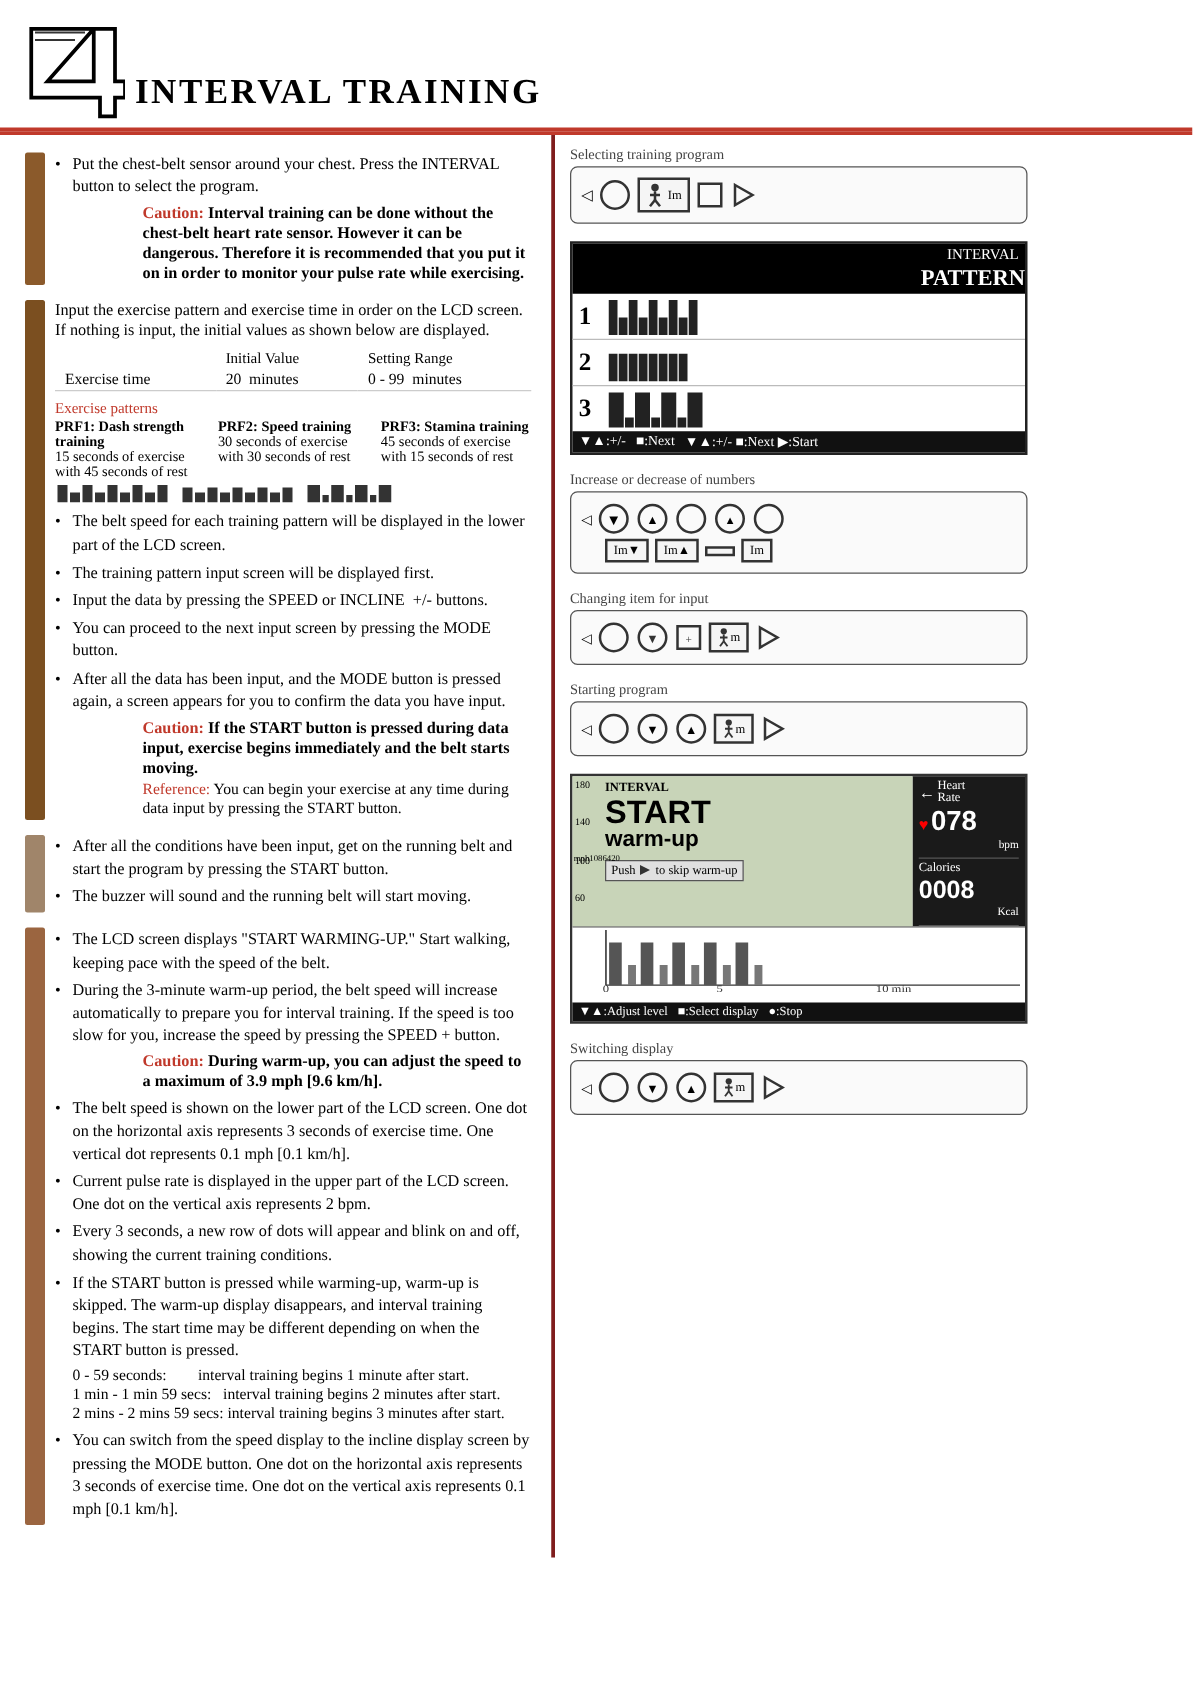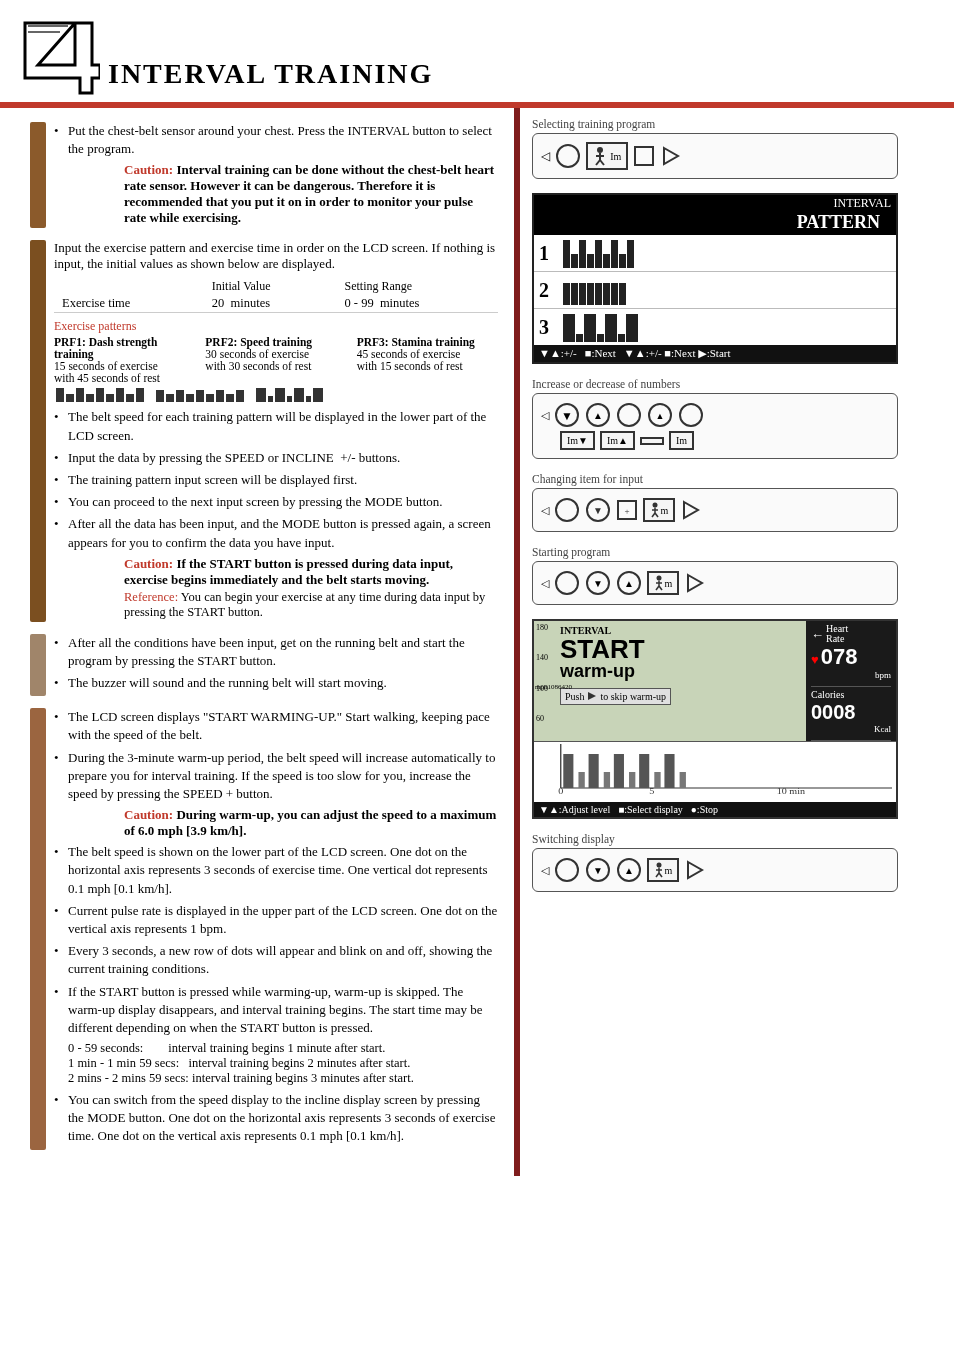--- a/index.html
+++ b/index.html
@@ -32,23 +32,23 @@
 
     
     .main-content {
       display: flex;
       flex-direction: row;
       padding: 0;
     }
 
     
     .left-col {
-      width: 520px;
-      padding: 14px 16px 14px 30px;
-      border-right: 6px solid #7f1d1d;
+      width: 444px;
+      padding: 14px 16px 14px 20px;
+      border-right: 3px solid #7f1d1d;
     }
 
     
     .right-col {
       width: 394px;
       padding: 10px 16px 10px 12px;
     }
     .section-content {
       flex: 1;
     }
@@ -177,21 +177,21 @@
       background: #000;
       color: #fff;
       text-align: right;
       padding: 1px 5px;
       font-size: 12px;
     }
     .interval-pattern-word {
       background: #000;
       color: #fff;
       text-align: right;
-      padding: 0 16px 2px;
+      padding: 0 0 2px;
       font-size: 18px;
       font-weight: bold;
     }
     .interval-num-row {
       display: flex;
       align-items: center;
       padding: 3px 5px;
       gap: 6px;
       border-bottom: 1px solid #bbb;
     }
@@ -327,22 +327,22 @@
               <rect x="221" y="0" width="10" height="14"></rect>
               <rect x="233" y="8" width="5" height="6"></rect>
               <rect x="240" y="0" width="10" height="14"></rect>
               <rect x="252" y="8" width="5" height="6"></rect>
               <rect x="259" y="0" width="10" height="14"></rect>
             </g>
           </svg>
         </div>
         <ul class="bullet-list">
           <li>The belt speed for each training pattern will be displayed in the lower part of the LCD screen.</li>
+          <li>The training pattern input screen will be displayed first.</li>
           <li>Input the data by pressing the SPEED or INCLINE &nbsp;+/- buttons.</li>
-          <li>The training pattern input screen will be displayed first.</li>
           <li>You can proceed to the next input screen by pressing the MODE button.</li>
           <li>After all the data has been input, and the MODE button is pressed again, a screen appears for you to confirm the data you have input.</li>
         </ul>
         <div class="indent-caution">
           <span class="caution-label">Caution: </span>
           <strong>If the START button is pressed during data input, exercise begins immediately and the belt starts moving.</strong>
         </div>
         <div class="indent-ref">
           <span class="reference-label">Reference: </span>
           <span>You can begin your exercise at any time during data input by pressing the START button.</span>
@@ -362,25 +362,25 @@
 
     <div class="step-section">
       <div class="step-bar step-bar-brown3"></div>
       <div class="section-content">
         <ul class="bullet-list">
           <li>The LCD screen displays "START WARMING-UP." Start walking, keeping pace with the speed of the belt.</li>
           <li>During the 3-minute warm-up period, the belt speed will increase automatically to prepare you for interval training. If the speed is too slow for you, increase the speed by pressing the SPEED + button.</li>
         </ul>
         <div class="indent-caution">
           <span class="caution-label">Caution: </span>
-          <strong>During warm-up, you can adjust the speed to a maximum of 6.0 mph [3.9 km/h].</strong>
+          <strong>During warm-up, you can adjust the speed to a maximum of 3.9 mph [9.6 km/h].</strong>
         </div>
         <ul class="bullet-list" style="margin-top:4px;">
           <li>The belt speed is shown on the lower part of the LCD screen. One dot on the horizontal axis represents 3 seconds of exercise time. One vertical dot represents 0.1 mph [0.1 km/h].</li>
-          <li>Current pulse rate is displayed in the upper part of the LCD screen. One dot on the vertical axis represents 1 bpm.</li>
+          <li>Current pulse rate is displayed in the upper part of the LCD screen. One dot on the vertical axis represents 2 bpm.</li>
           <li>Every 3 seconds, a new row of dots will appear and blink on and off, showing the current training conditions.</li>
           <li>If the START button is pressed while warming-up, warm-up is skipped. The warm-up display disappears, and interval training begins. The start time may be different depending on when the START button is pressed.</li>
         </ul>
         <div style="margin-left:14px; margin-top:3px; font-size:12.5px;">
           <div>0 - 59 seconds:&nbsp;&nbsp;&nbsp;&nbsp;&nbsp;&nbsp;&nbsp;&nbsp;interval training begins 1 minute after start.</div>
           <div>1 min - 1 min 59 secs:&nbsp;&nbsp; interval training begins 2 minutes after start.</div>
           <div>2 mins - 2 mins 59 secs: interval training begins 3 minutes after start.</div>
         </div>
         <ul class="bullet-list" style="margin-top:5px;">
           <li>You can switch from the speed display to the incline display screen by pressing the MODE button. One dot on the horizontal axis represents 3 seconds of exercise time. One dot on the vertical axis represents 0.1 mph [0.1 km/h].</li>

